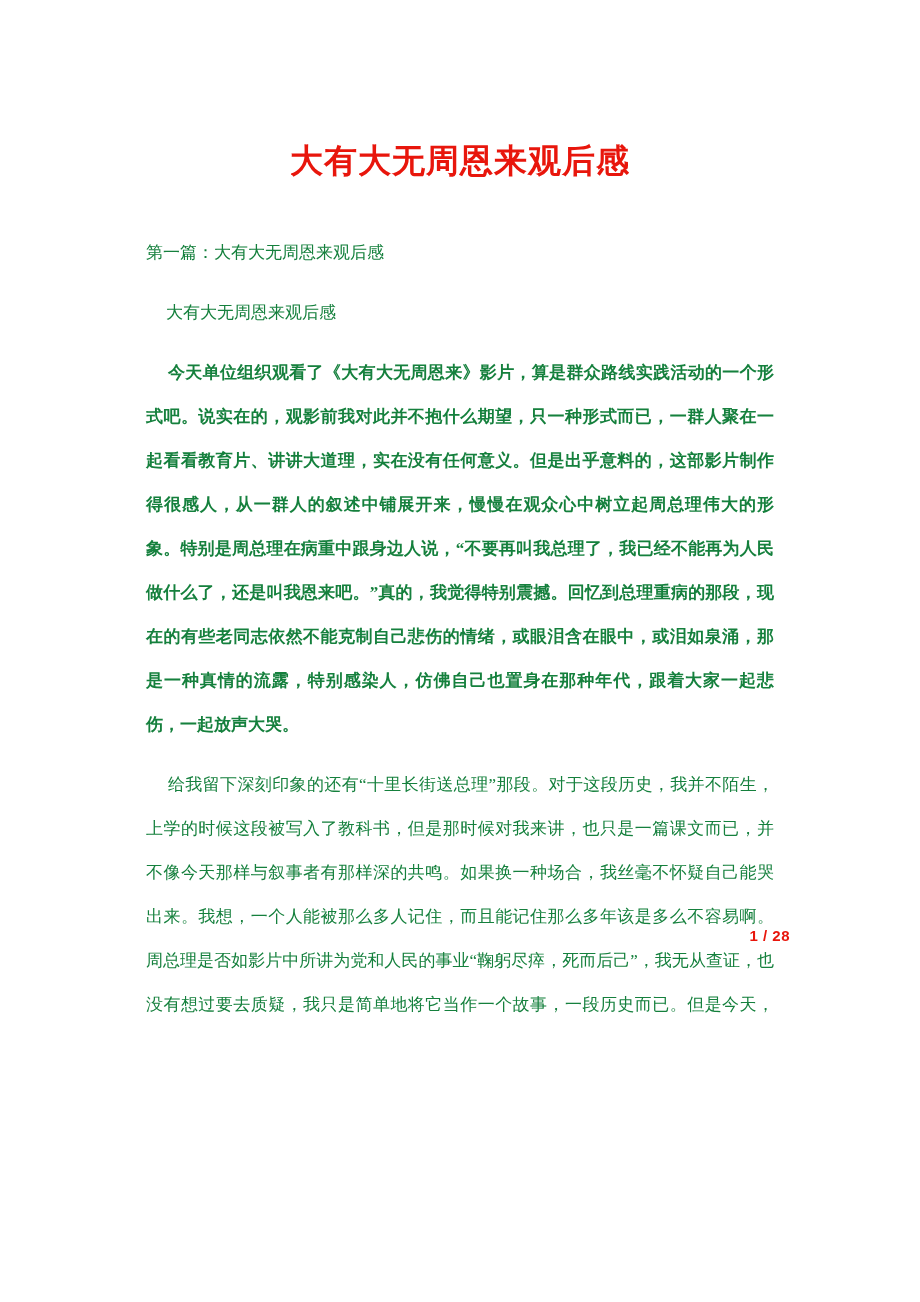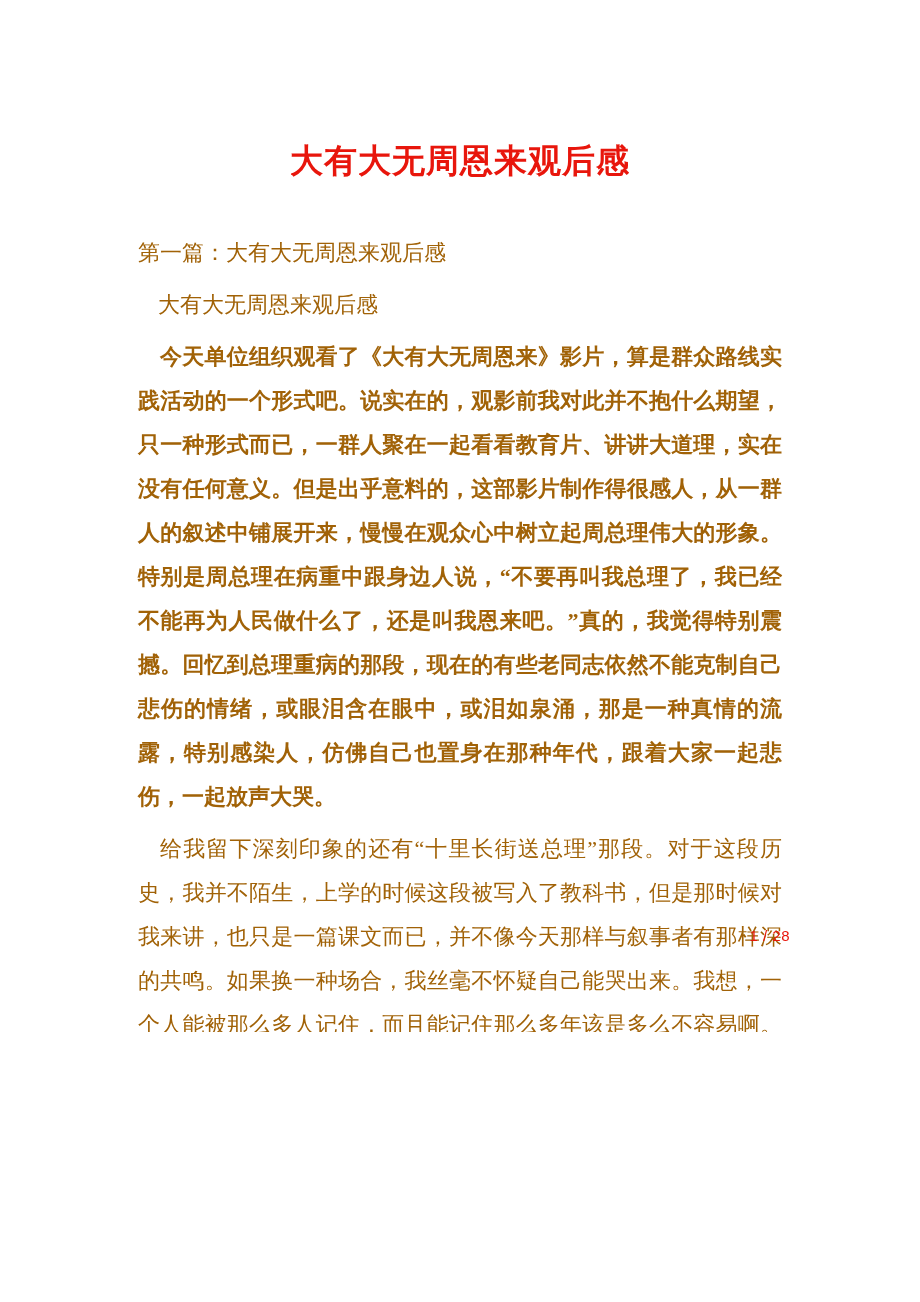--- a/index.html
+++ b/index.html
@@ -27,24 +27,24 @@
     padding-top: 140px;
     font-size: 33px;
     font-weight: bold;
     color: #e8160c;
     text-align: center;
     letter-spacing: 1px;
     line-height: 1.3;
     font-family: "Liberation Sans", "DejaVu Sans", sans-serif;
   }
   .para {
-    color: #a16207;
-    font-size: 22px;
+    color: #15803d;
+    font-size: 17px;
     line-height: 44px;
-    margin: 8px;
+    margin: 16px;
     text-align: justify;
     text-justify: inter-ideograph;
   }
   .lead-1 {
     margin-top: 48px;
   }
   .lead-2 {
     margin-top: 0;
     padding-left: 20px;
   }
@@ -58,21 +58,21 @@
   .body-para.p2 {
     margin-top: 0;
   }
   .page-number {
     position: absolute;
     right: 130px;
     bottom: 88px;
     font-size: 15px;
     color: #e8160c;
     font-family: "Liberation Sans", "DejaVu Sans", sans-serif;
-    font-weight: normal;
+    font-weight: bold;
     letter-spacing: 0.5px;
   }
 </style>
 </head>
 <body>
 
 <div class="page">
   <div class="content">
     <h1 class="doc-title">大有大无周恩来观后感</h1>
     <p class="para lead-1">第一篇：大有大无周恩来观后感</p>

